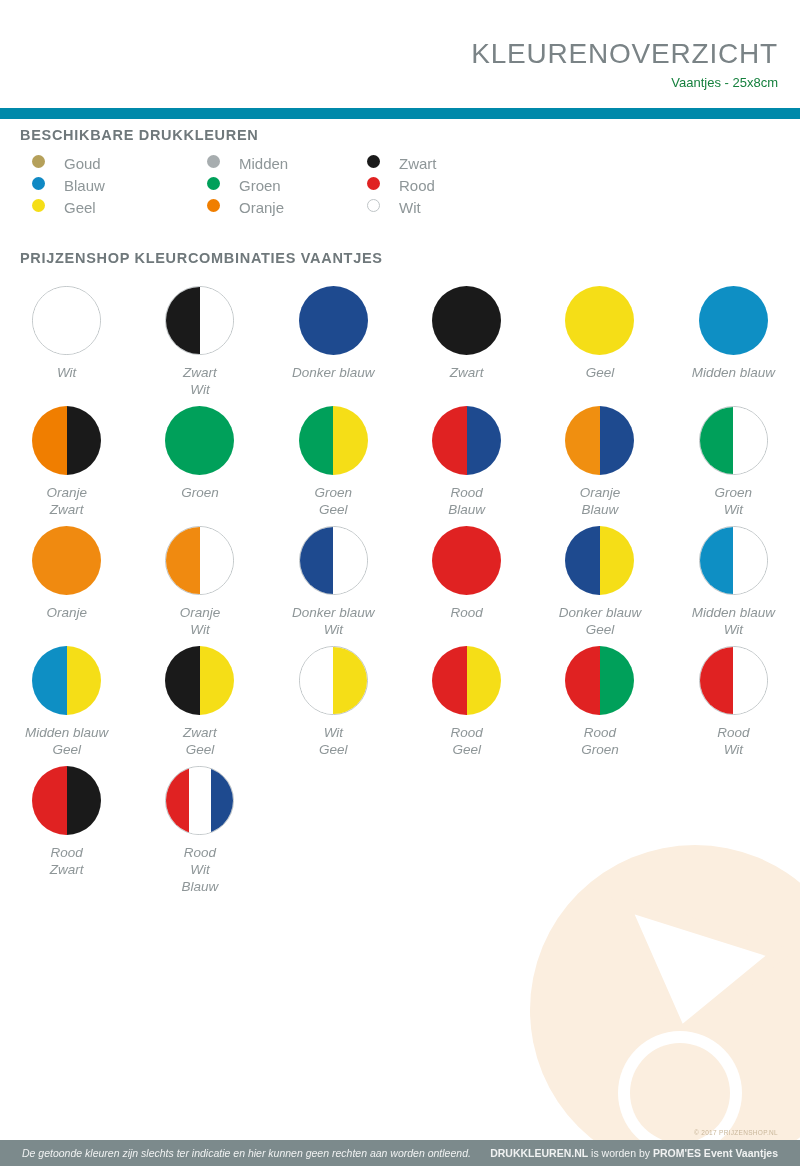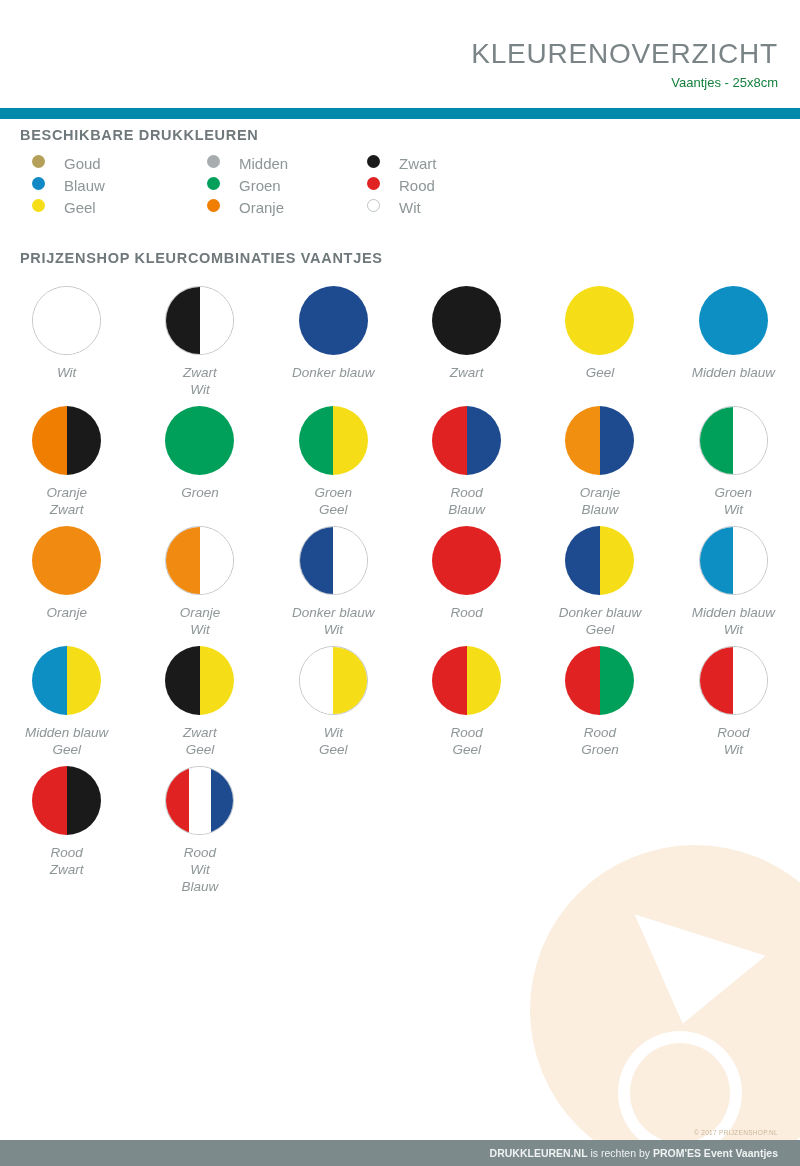--- a/index.html
+++ b/index.html
@@ -447,18 +447,19 @@
         <div class="combo-label">
           <div>Rood</div>
           <div>Wit</div>
           <div>Blauw</div>
         </div>
       </div>
     </div>
 
   <div id="copyright">© 2017 PRIJZENSHOP.NL</div>
   <div id="footer">
+    <div id="footer-note">De getoonde kleuren zijn slechts ter indicatie en hier kunnen geen rechten aan worden ontleend.</div>
     <div id="footer-powered">
-      <b>DRUKKLEUREN.NL</b><span> is rechten by </span><b>PROM'ES Event Vaantjes</b>
+      <b>DRUKKLEUREN.NL</b><span> is worden by </span><b>PROM'ES Event Vaantjes</b>
     </div>
   </div>
 
 </div>
 
 </body></html>

